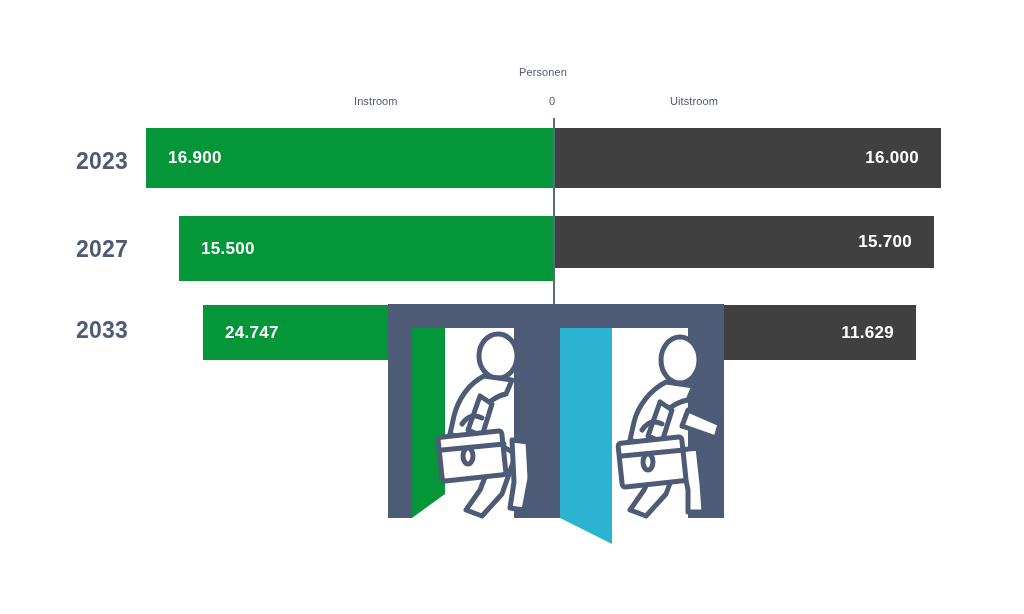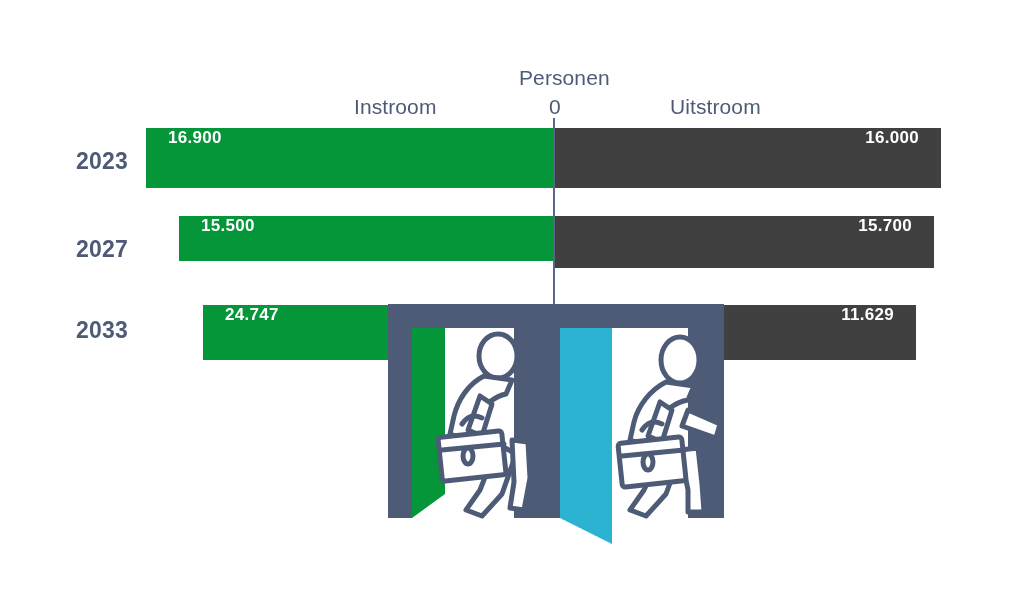--- a/index.html
+++ b/index.html
@@ -19,21 +19,21 @@
     position: absolute;
     left: 0; top: 0;
     width: 1024px;
     height: 614px;
   }
 
   
   .col-label {
     position: absolute;
     color: #4e5b77;
-    font-size: 21px;
+    font-size: 11px;
     font-weight: 400;
     white-space: nowrap;
     letter-spacing: 0.1px;
   }
   #label-instroom { left: 354px; top: 95px; }
   #label-uitstroom { left: 670px; top: 95px; }
   #label-personen { left: 519px; top: 66px; }
   #label-zero     { left: 549px; top: 95px; }
 
   
@@ -59,20 +59,21 @@
     font-weight: 700;
     text-align: right;
     width: 70px;
     left: 58px;
     letter-spacing: 0.2px;
   }
   .bar {
     position: absolute;
     box-sizing: border-box;
     display: flex;
+    align-items: center;
   }
   .bar-left {
     background: #049639;
     justify-content: flex-start;
   }
   .bar-right {
     background: #404040;
     justify-content: flex-end;
   }
   .bar-value {
@@ -115,21 +116,21 @@
     <div class="bar bar-left" id="bar-left-0" style="left:146px; top:128px; width:407px; height:60px;">
       <span class="bar-value">16.900</span>
     </div>
     <div class="bar bar-right" id="bar-right-0" style="left:555px; top:128px; width:386px; height:60px;">
       <span class="bar-value">16.000</span>
     </div>
   </div>
 
   <div class="row" id="row-1">
     <div class="year-label" id="year-1" style="top:236px;">2027</div>
-    <div class="bar bar-left" id="bar-left-1" style="left:179px; top:216px; width:374px; height:45px;">
+    <div class="bar bar-left" id="bar-left-1" style="left:179px; top:216px; width:374px; height:65px;">
       <span class="bar-value">15.500</span>
     </div>
     <div class="bar bar-right" id="bar-right-1" style="left:555px; top:216px; width:379px; height:52px;">
       <span class="bar-value">15.700</span>
     </div>
   </div>
 
   <div class="row" id="row-2">
     <div class="year-label" id="year-2" style="top:317px;">2033</div>
     <div class="bar bar-left" id="bar-left-2" style="left:203px; top:305px; width:350px; height:55px;">

